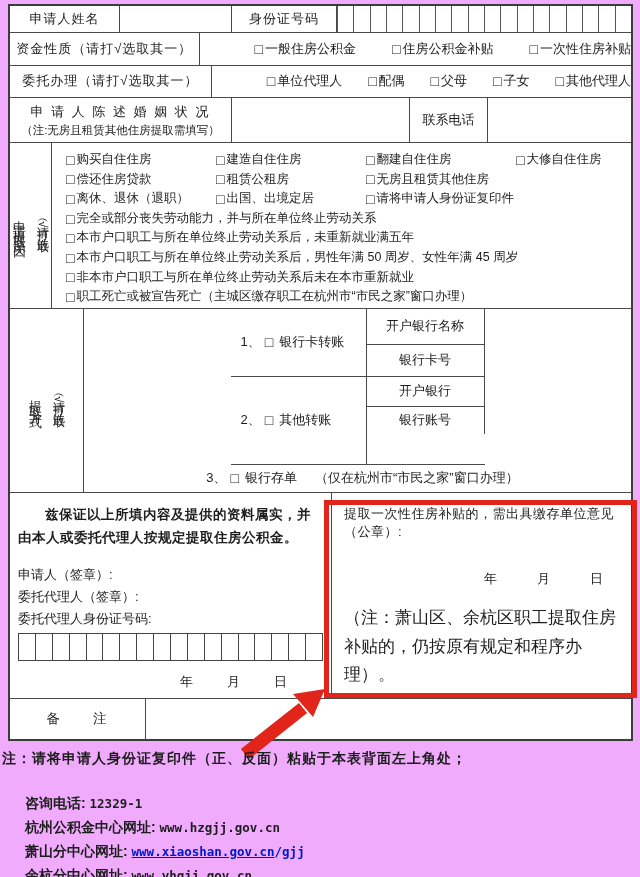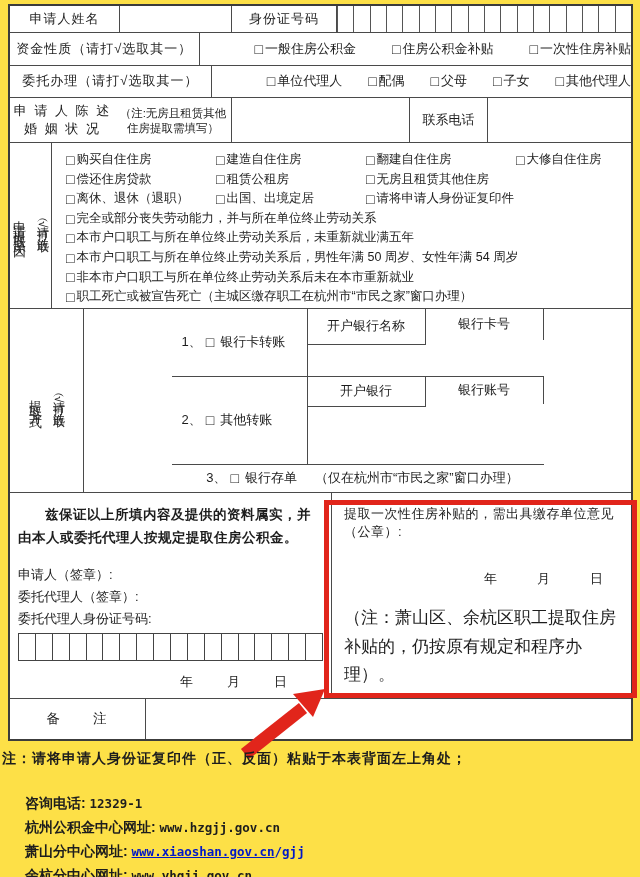--- a/index.html
+++ b/index.html
@@ -1,18 +1,18 @@
 <!DOCTYPE html>
 <html><head>
 <meta charset="utf-8">
 <style>
   * { box-sizing: border-box; margin: 0; padding: 0; }
   html,body { background:#fff; }
   body { font-family: "Liberation Sans", sans-serif; color:#1d1d1d; }
-  .sheet { position:relative; width:640px; height:877px; background:#fde047; overflow:hidden; }
+  .sheet { position:relative; width:640px; height:877px; background:#f0abfc; overflow:hidden; }
 
   .tbl { position:absolute; left:8px; top:4px; width:625px; height:737px;
          border:2px solid #3c3c3c; display:flex; flex-direction:column; background:#fff; }
   .row { display:flex; border-bottom:1px solid #4a4a4a; }
   .row:last-child { border-bottom:none; }
   .cell { border-right:1px solid #4a4a4a; display:flex; align-items:center; }
   .cell:last-child { border-right:none; }
   .c-center { justify-content:center; text-align:center; }
   .lbl { font-size:13px; letter-spacing:1px; }
 
@@ -28,21 +28,21 @@
   .r2, .r3 { height:33px; }
   .rowlabel { width:222px; }
   .opts { flex:1; display:flex; align-items:center; padding-left:55px; }
   .opts-fund { gap:36px; }
   .opts-del { gap:26px; }
   .opt { display:inline-flex; align-items:center; font-size:13px; white-space:nowrap; }
   .cb { font-size:14px; margin-right:2px; line-height:1; }
 
   
   .r4 { height:45px; }
-  .r4 .mar-l { width:222px; flex-direction:row; justify-content:center; }
+  .r4 .mar-l { width:222px; flex-direction:column; justify-content:center; }
   .mar1 { font-size:13px; letter-spacing:2px; }
   .mar2 { font-size:11.5px; margin-top:2px; }
   .r4 .mar-v { width:178px; }
   .r4 .tel-l { width:78px; font-size:13px; justify-content:center; }
   .r4 .tel-v { flex:1; }
 
   
   .side { width:74px; flex-direction:row; justify-content:center; gap:6px; }
   .vtxt { writing-mode:vertical-lr; text-orientation:upright; font-size:13px; letter-spacing:5px; }
   .vnote { writing-mode:vertical-lr; font-size:12px; letter-spacing:2px; }
@@ -53,21 +53,21 @@
   .reason-line { display:flex; gap:8px; line-height:19.6px; white-space:nowrap; }
   .reason-line .opt { min-width:142px; font-size:12.5px; }
 
   
   .r6 { height:184px; }
   .m-area { flex:1; display:flex; flex-direction:column; }
   .m-band { display:flex; border-bottom:1px solid #4a4a4a; }
   .m-band:last-child { border-bottom:none; }
   .m-method { width:136px; border-right:1px solid #4a4a4a; display:flex; align-items:center;
               padding-left:10px; font-size:13px; gap:4px; white-space:nowrap; }
-  .m-fields { flex:1; display:flex; flex-direction:row; }
+  .m-fields { flex:1; display:flex; flex-direction:column; }
   .m-frow { display:flex; border-bottom:1px solid #4a4a4a; }
   .m-frow:last-child { border-bottom:none; }
   .m-flabel { width:118px; border-right:1px solid #4a4a4a; display:flex; align-items:center;
               justify-content:center; font-size:13px; }
   .m-fvalue { flex:1; }
   .m-single { flex:1; display:flex; align-items:center; padding-left:10px; gap:4px; font-size:13px; }
 
   
   .r7 { height:208px; }
   .pledge { width:322px; flex-direction:column; align-items:stretch; padding:10px 8px 4px 8px; }
@@ -262,21 +262,21 @@
 </div>
         <div class="reason-line">
   <span class="opt">
               <span class="cb">□</span>
               <span class="opt-label">本市户口职工与所在单位终止劳动关系后，未重新就业满五年</span>
             </span>
 </div>
         <div class="reason-line">
   <span class="opt">
               <span class="cb">□</span>
-              <span class="opt-label">本市户口职工与所在单位终止劳动关系后，男性年满 50 周岁、女性年满 54 周岁</span>
+              <span class="opt-label">本市户口职工与所在单位终止劳动关系后，男性年满 50 周岁、女性年满 45 周岁</span>
             </span>
 </div>
         <div class="reason-line">
   <span class="opt">
               <span class="cb">□</span>
               <span class="opt-label">非本市户口职工与所在单位终止劳动关系后未在本市重新就业</span>
             </span>
 </div>
         <div class="reason-line">
   <span class="opt">

